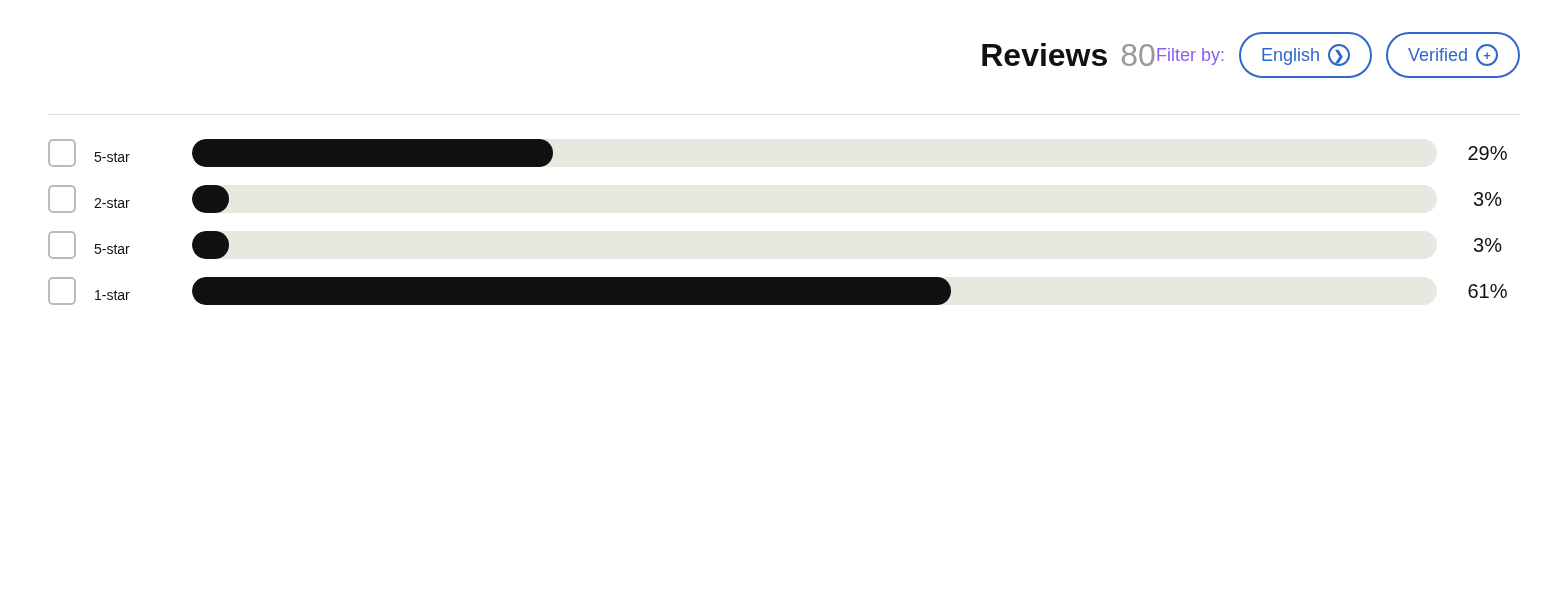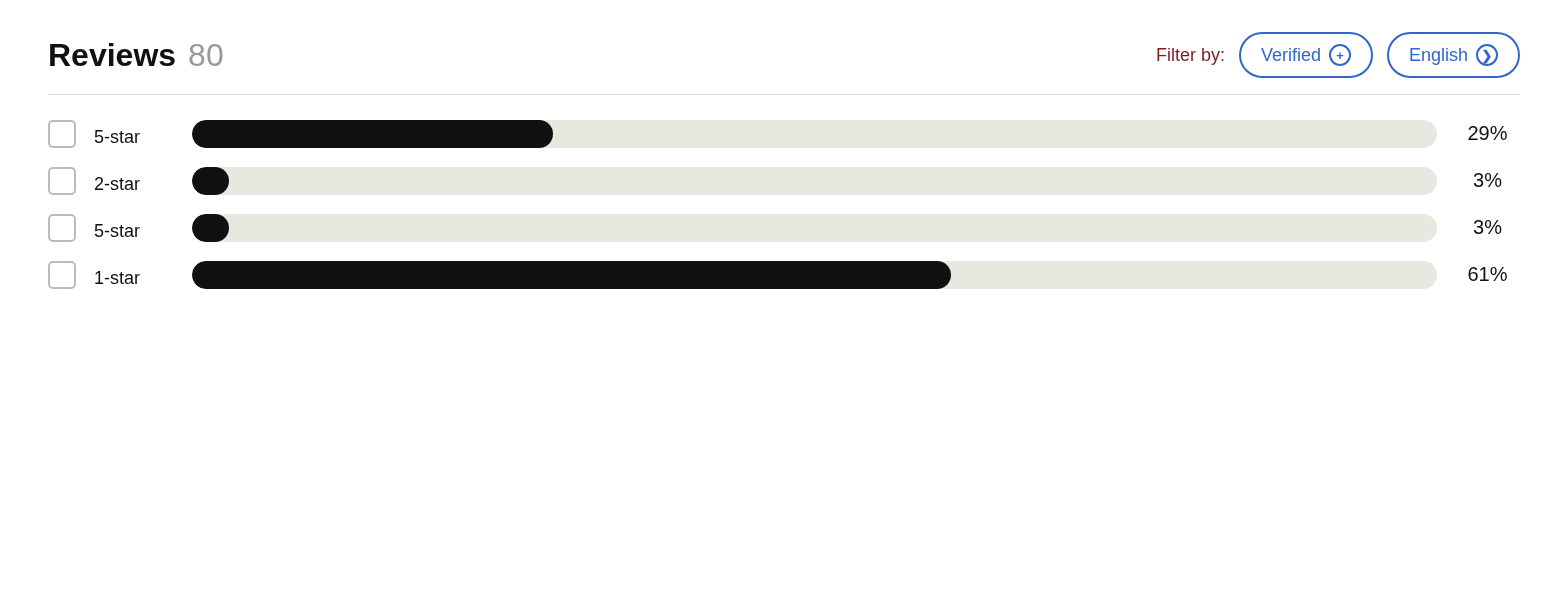--- a/index.html
+++ b/index.html
@@ -9,22 +9,22 @@
       background: #fff;
       color: #111;
       width: 1568px;
       min-height: 599px;
       padding: 32px 48px;
     }
 
     .header {
       display: flex;
       align-items: center;
-      justify-content: space-between;
-      margin-bottom: 16px;
+      justify-content: flex-end;
+      margin-bottom: 36px;
     }
 
     .header-left {
       display: flex;
       align-items: baseline;
       gap: 12px;
     }
 
     .reviews-title {
       font-size: 32px;
@@ -39,21 +39,21 @@
     }
 
     .header-right {
       display: flex;
       align-items: center;
       gap: 14px;
     }
 
     .filter-label {
       font-size: 18px;
-      color: #7f1d1d;
+      color: #8b5cf6;
       font-weight: 400;
     }
 
     .filter-btn {
       display: flex;
       align-items: center;
       gap: 8px;
       border: 2px solid #3366cc;
       border-radius: 24px;
       padding: 10px 20px;
@@ -99,21 +99,21 @@
       width: 28px;
       height: 28px;
       border: 2px solid #bbb;
       border-radius: 5px;
       background: #fff;
       flex-shrink: 0;
       cursor: pointer;
     }
 
     .star-label {
-      font-size: 18px;
+      font-size: 14px;
       color: #111;
       width: 80px;
       flex-shrink: 0;
       font-weight: 400;
       margin-top: 8px;
     }
 
     .bar-container {
       flex: 1;
       height: 28px;
@@ -143,27 +143,27 @@
 <body>
 
 <div class="header">
   <div class="header-left">
     <span class="reviews-title">Reviews</span>
     <span class="reviews-count">80</span>
   </div>
   <div class="header-right">
     <span class="filter-label">Filter by:</span>
     <button class="filter-btn">
+      <span>English</span>
+      <span class="btn-icon">❯</span>
+    </button>
+    <button class="filter-btn">
       <span>Verified</span>
       <span class="btn-icon">+</span>
     </button>
-    <button class="filter-btn">
-      <span>English</span>
-      <span class="btn-icon">❯</span>
-    </button>
   </div>
 </div>
 
 <hr class="divider">
 
 <div class="rating-rows" id="rating-rows">
 <div class="rating-row">
       <div class="checkbox"></div>
       <span class="star-label">5-star</span>
       <div class="bar-container">

